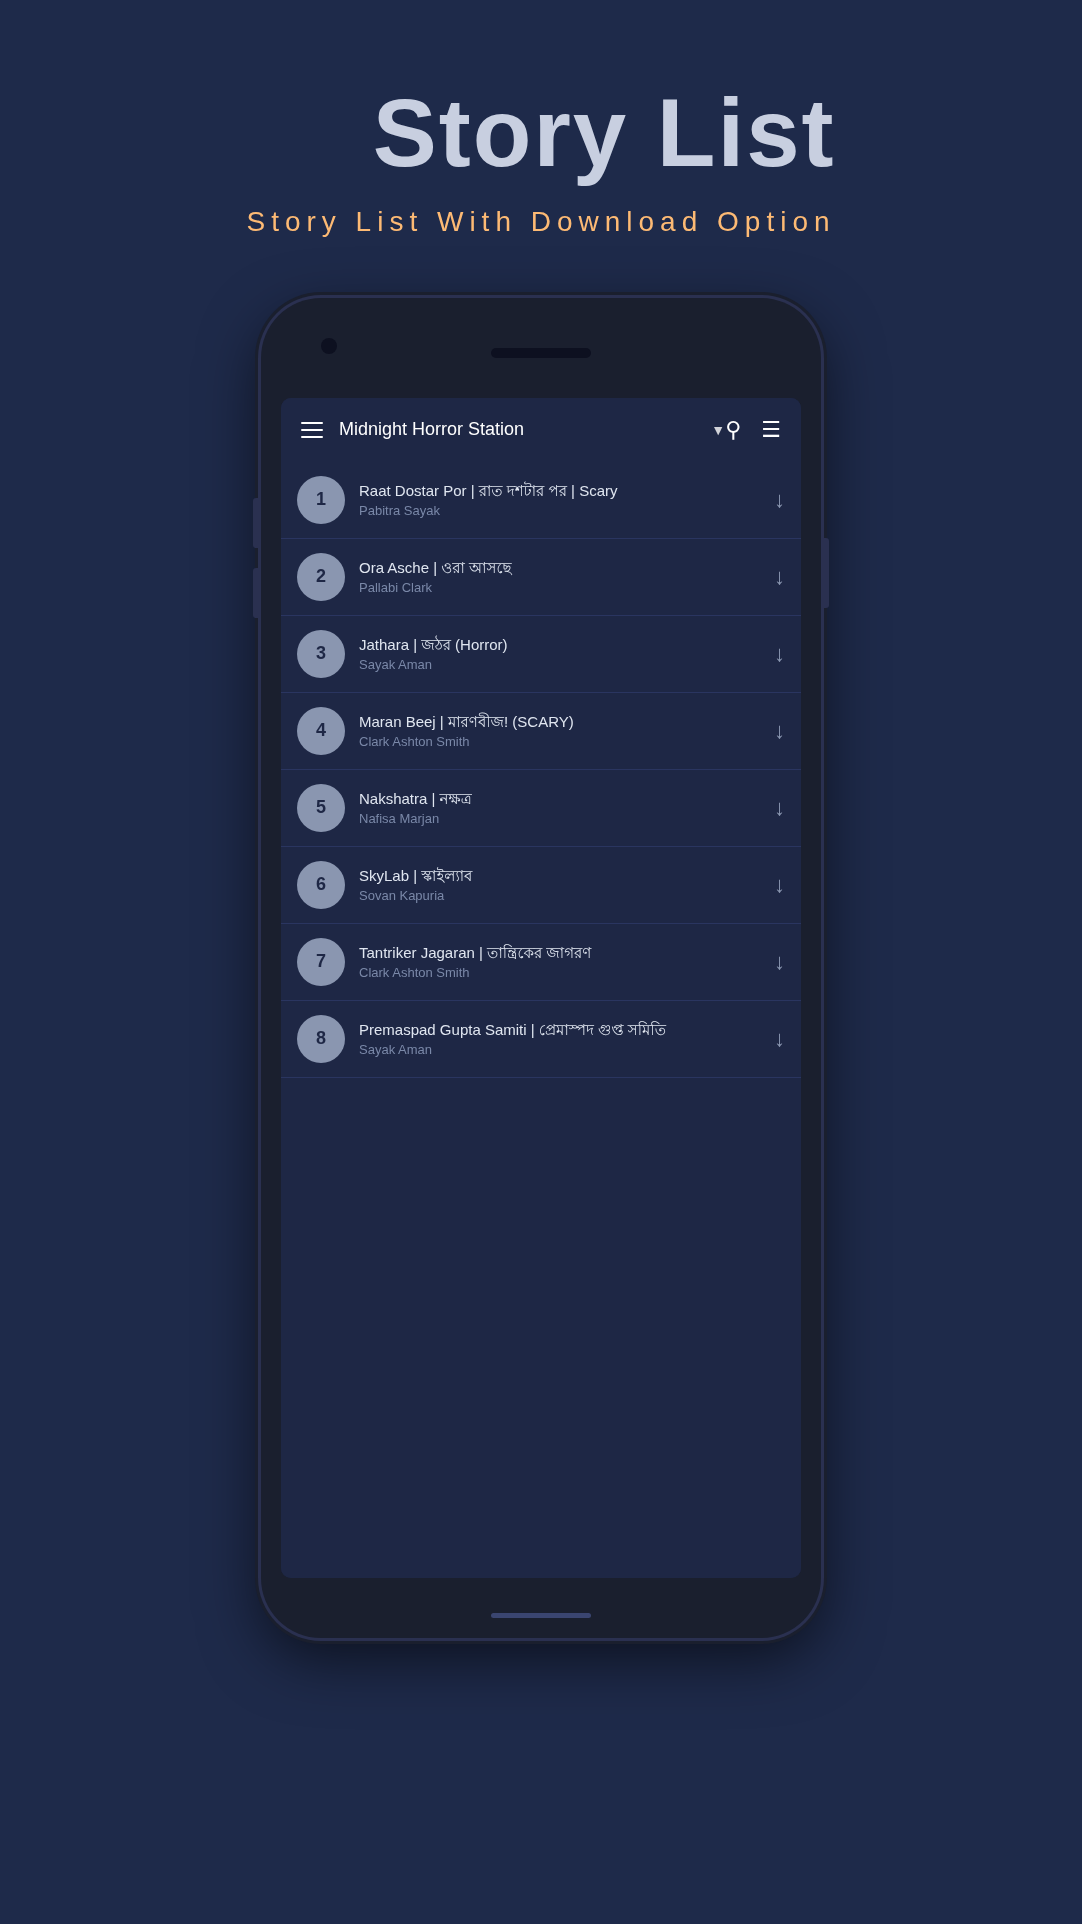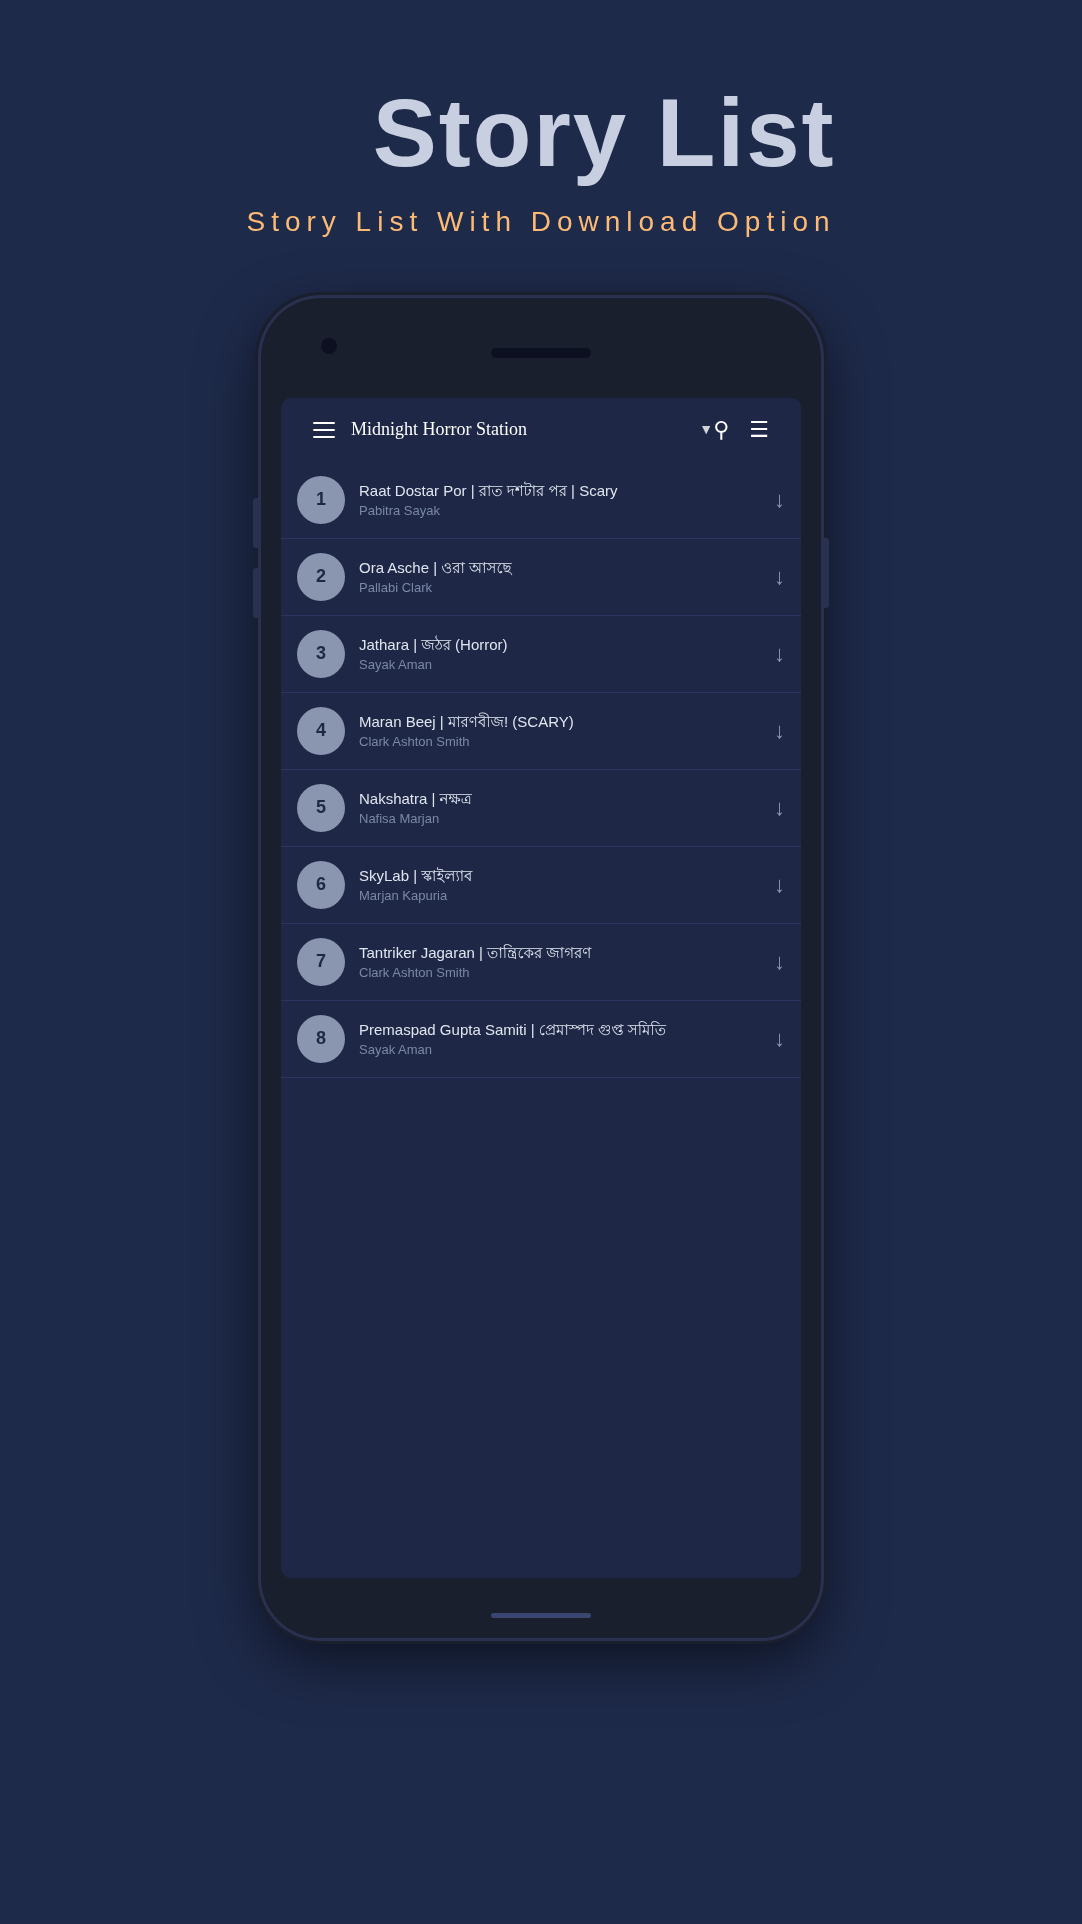--- a/index.html
+++ b/index.html
@@ -133,23 +133,22 @@
       transform: translateX(-50%);
       top: 30px;
     }
 
     
     .app-bar {
       background: #1e2745;
       height: 64px;
       display: flex;
       align-items: center;
-      padding: 0 32px;
+      padding: 0 20px;
       flex-shrink: 0;
-      font-family: Liberation Serif, serif;
     }
 
     .menu-icon {
       display: flex;
       flex-direction: column;
       gap: 5px;
       margin-right: 16px;
       cursor: pointer;
     }
 
@@ -338,21 +337,21 @@
       <div class="story-info">
         <div class="story-title">Nakshatra | নক্ষত্র</div>
         <div class="story-author">Nafisa Marjan</div>
       </div>
       <div class="download-icon">↓</div>
     </div>
           <div class="story-item">
       <div class="story-number">6</div>
       <div class="story-info">
         <div class="story-title">SkyLab | স্কাইল্যাব</div>
-        <div class="story-author">Marjan Kapuria</div>
+        <div class="story-author">Sovan Kapuria</div>
       </div>
       <div class="download-icon">↓</div>
     </div>
           <div class="story-item">
       <div class="story-number">7</div>
       <div class="story-info">
         <div class="story-title">Tantriker Jagaran | তান্ত্রিকের জাগরণ</div>
         <div class="story-author">Clark Ashton Smith</div>
       </div>
       <div class="download-icon">↓</div>

